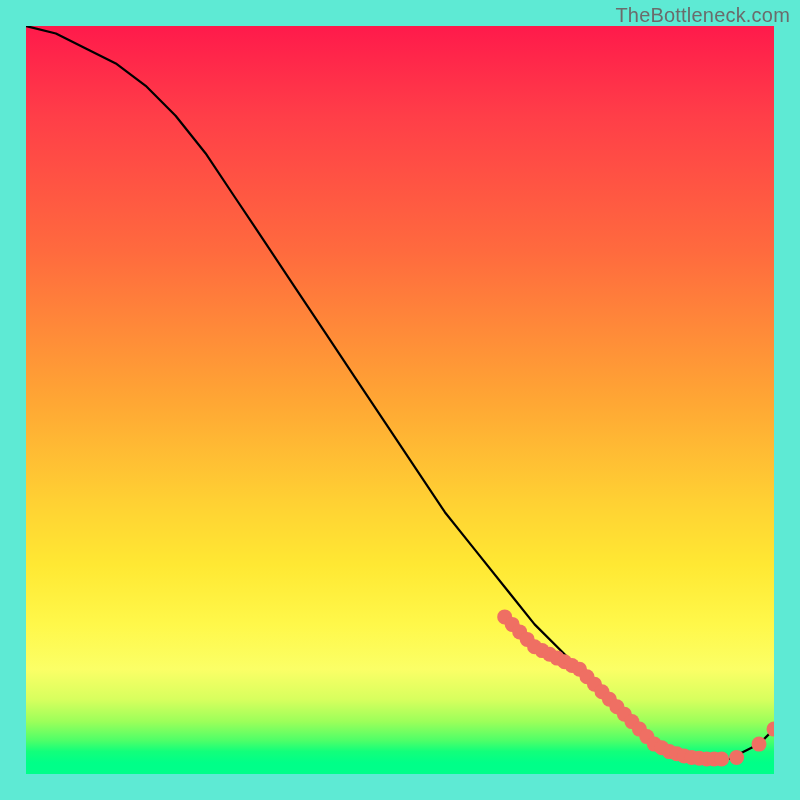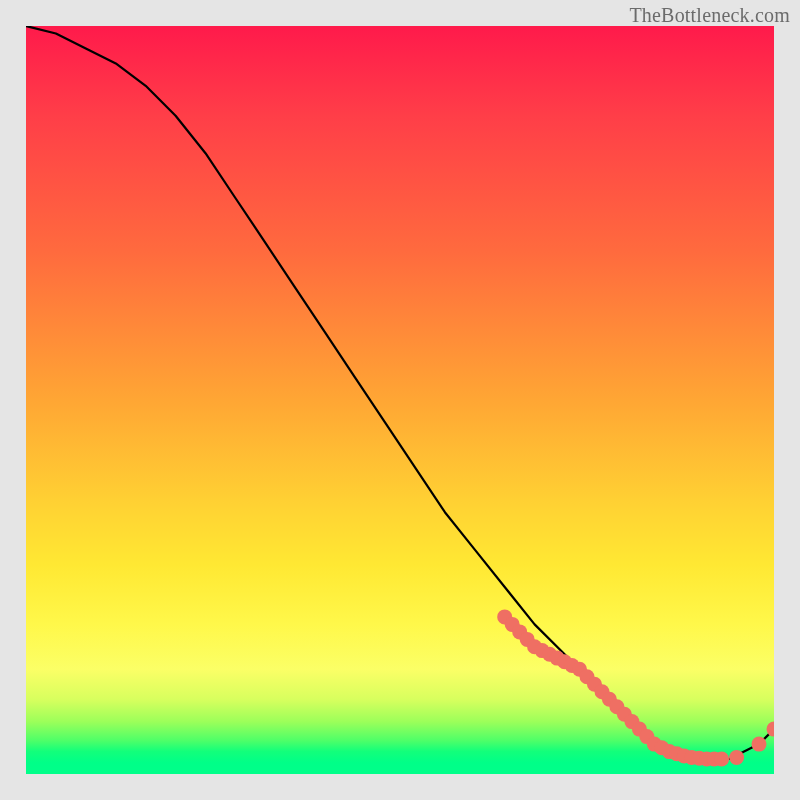--- a/index.html
+++ b/index.html
@@ -8,22 +8,21 @@
     width: 800px;
     height: 800px;
     background: #000;
     overflow: hidden;
     font-family: Arial, Helvetica, sans-serif;
   }
   .stage {
     position: relative;
     width: 800px;
     height: 800px;
-    background: #e5e5e5;
-    font-family: Liberation Serif, serif;
+    background: #5eead4;
   }
   .watermark {
     position: absolute;
     top: 4px;
     right: 10px;
     color: #6b6b6b;
     font-size: 20px;
     letter-spacing: 0.2px;
     z-index: 5;
   }

